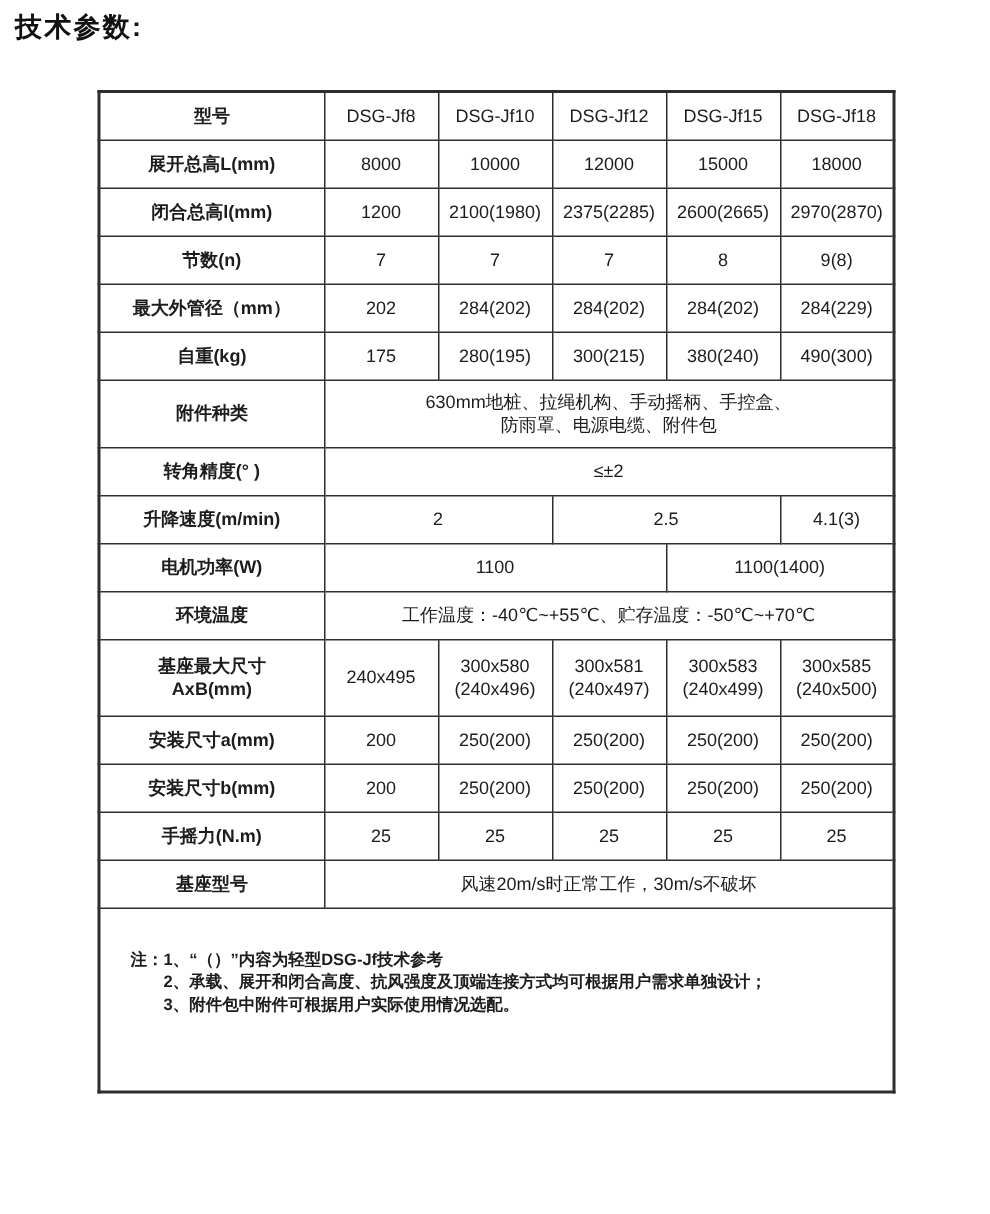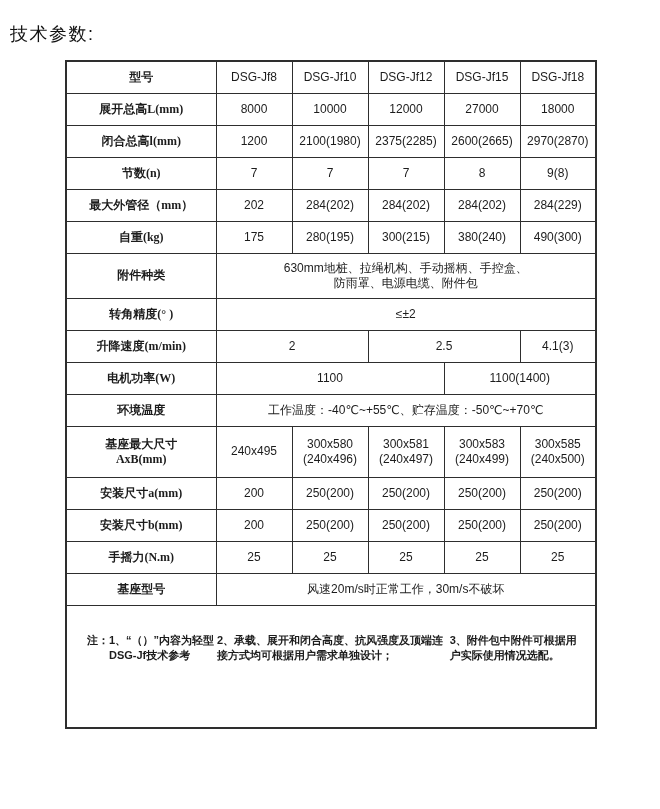--- a/index.html
+++ b/index.html
@@ -2,46 +2,46 @@
 <html><head>
 <meta charset="utf-8">
 <style>
   html,body{margin:0;padding:0;}
   body{
     width:660px;height:809px;background:#ffffff;position:relative;
     font-family:"Liberation Sans","DejaVu Sans",sans-serif;color:#1c1c1c;
     -webkit-font-smoothing:antialiased;
   }
   .title{
-    position:absolute;left:10px;top:22px;margin:0;
-    font-size:18px;font-weight:400;letter-spacing:1.5px;color:#111;
+    position:absolute;left:10px;top:6px;margin:0;
+    font-size:18px;font-weight:700;letter-spacing:1.5px;color:#111;
   }
   table.spec{
     position:absolute;left:65px;top:60px;width:530px;
     border-collapse:collapse;table-layout:fixed;
     border:2px solid #2e2e2e;
   }
   table.spec td{
     border:1px solid #2e2e2e;
     text-align:center;vertical-align:middle;
     font-size:12px;line-height:1.3;padding:1px 2px;
     overflow:hidden;white-space:nowrap;
   }
-  td.lb{font-weight:600;font-family:Liberation Serif, serif;}
+  td.lb{font-weight:600;}
   tr.r  td{height:29px;}
   tr.r-acc td{height:42px;}
   tr.r-base td{height:48px;}
   .ln{display:block;line-height:15px;}
   tr.r-notes td{
     height:94px;vertical-align:top;text-align:left;
     padding:27px 8px 0 20px;white-space:normal;
   }
   .notes{display:flex;font-size:11px;font-weight:700;line-height:15px;}
   .notes .prefix{flex:0 0 auto;}
-  .note-lines{display:flex;flex-direction:row;}
+  .note-lines{display:flex;flex-direction:column;}
 </style>
 </head>
 <body>
 
 <h1 class="title">技术参数:</h1>
 
 <table class="spec">
   <colgroup>
     <col style="width:150px">
       <col style="width:76px">
@@ -58,21 +58,21 @@
       <td>DSG-Jf12</td>
       <td>DSG-Jf15</td>
       <td>DSG-Jf18</td>
     </tr>
 
     <tr class="r">
       <td class="lb">展开总高L(mm)</td>
       <td>8000</td>
       <td>10000</td>
       <td>12000</td>
-      <td>27000</td>
+      <td>15000</td>
       <td>18000</td>
     </tr>
 
     <tr class="r">
       <td class="lb">闭合总高l(mm)</td>
       <td>1200</td>
       <td>2100(1980)</td>
       <td>2375(2285)</td>
       <td>2600(2665)</td>
       <td>2970(2870)</td>

